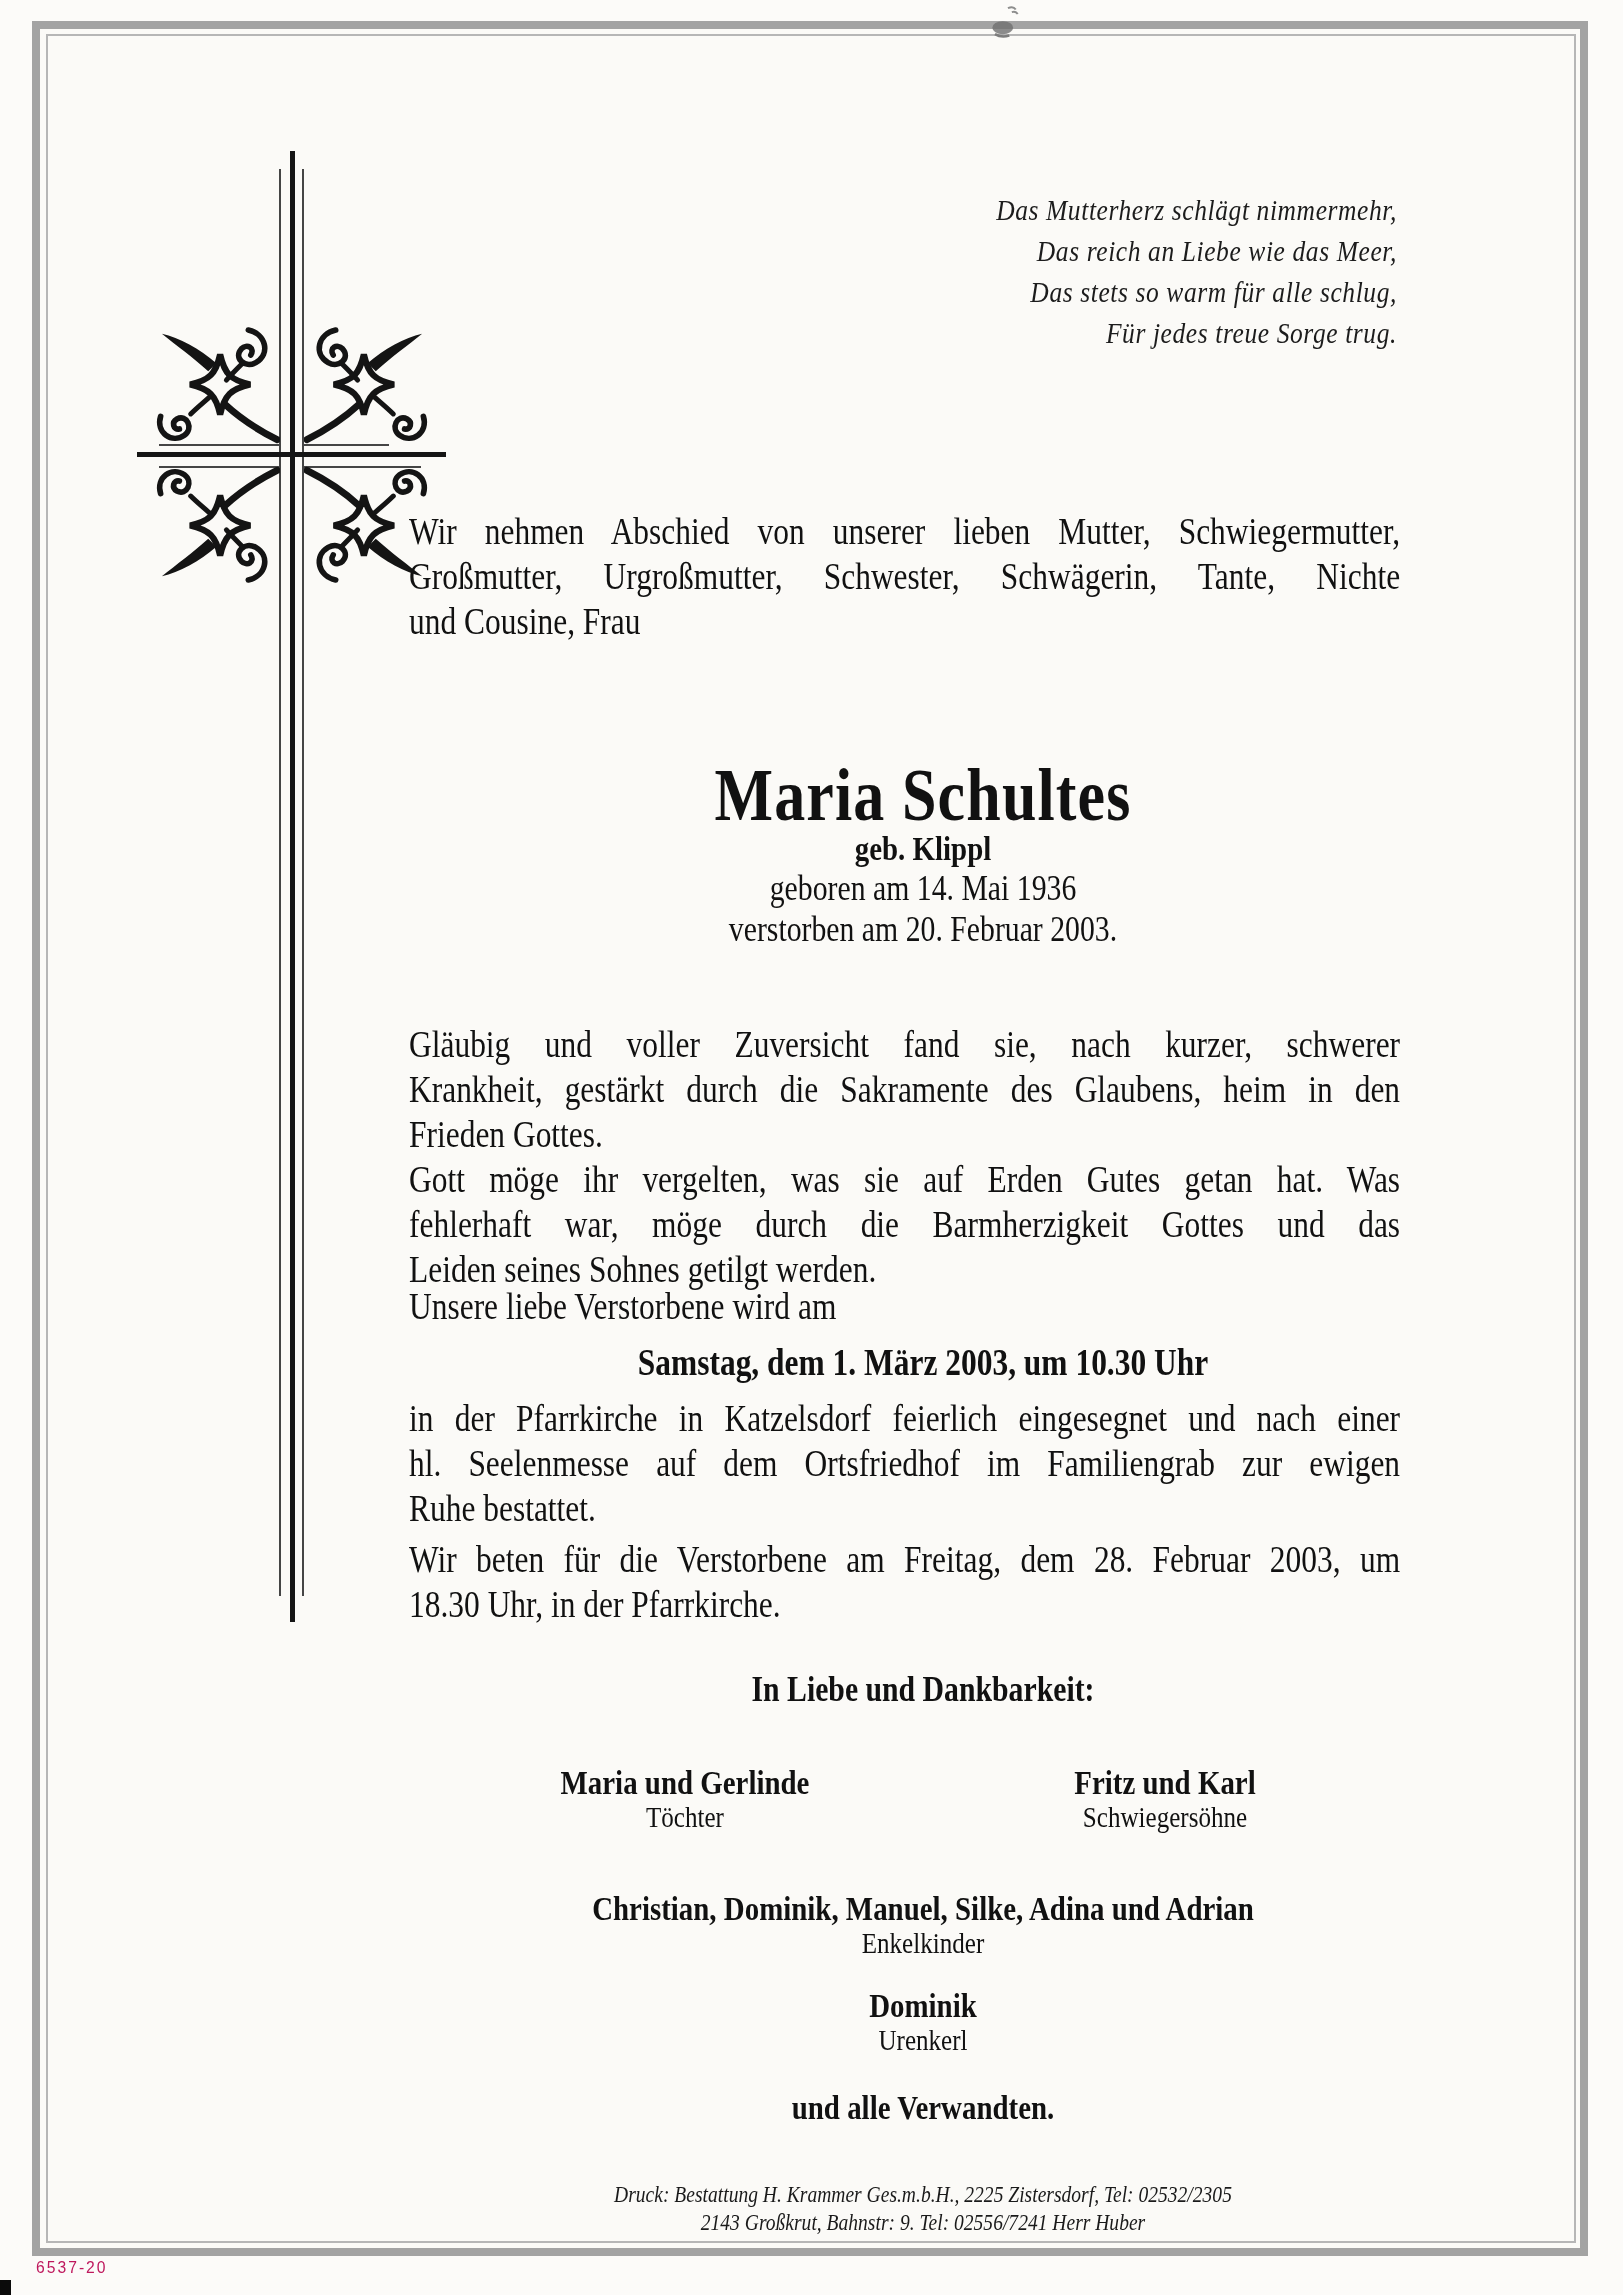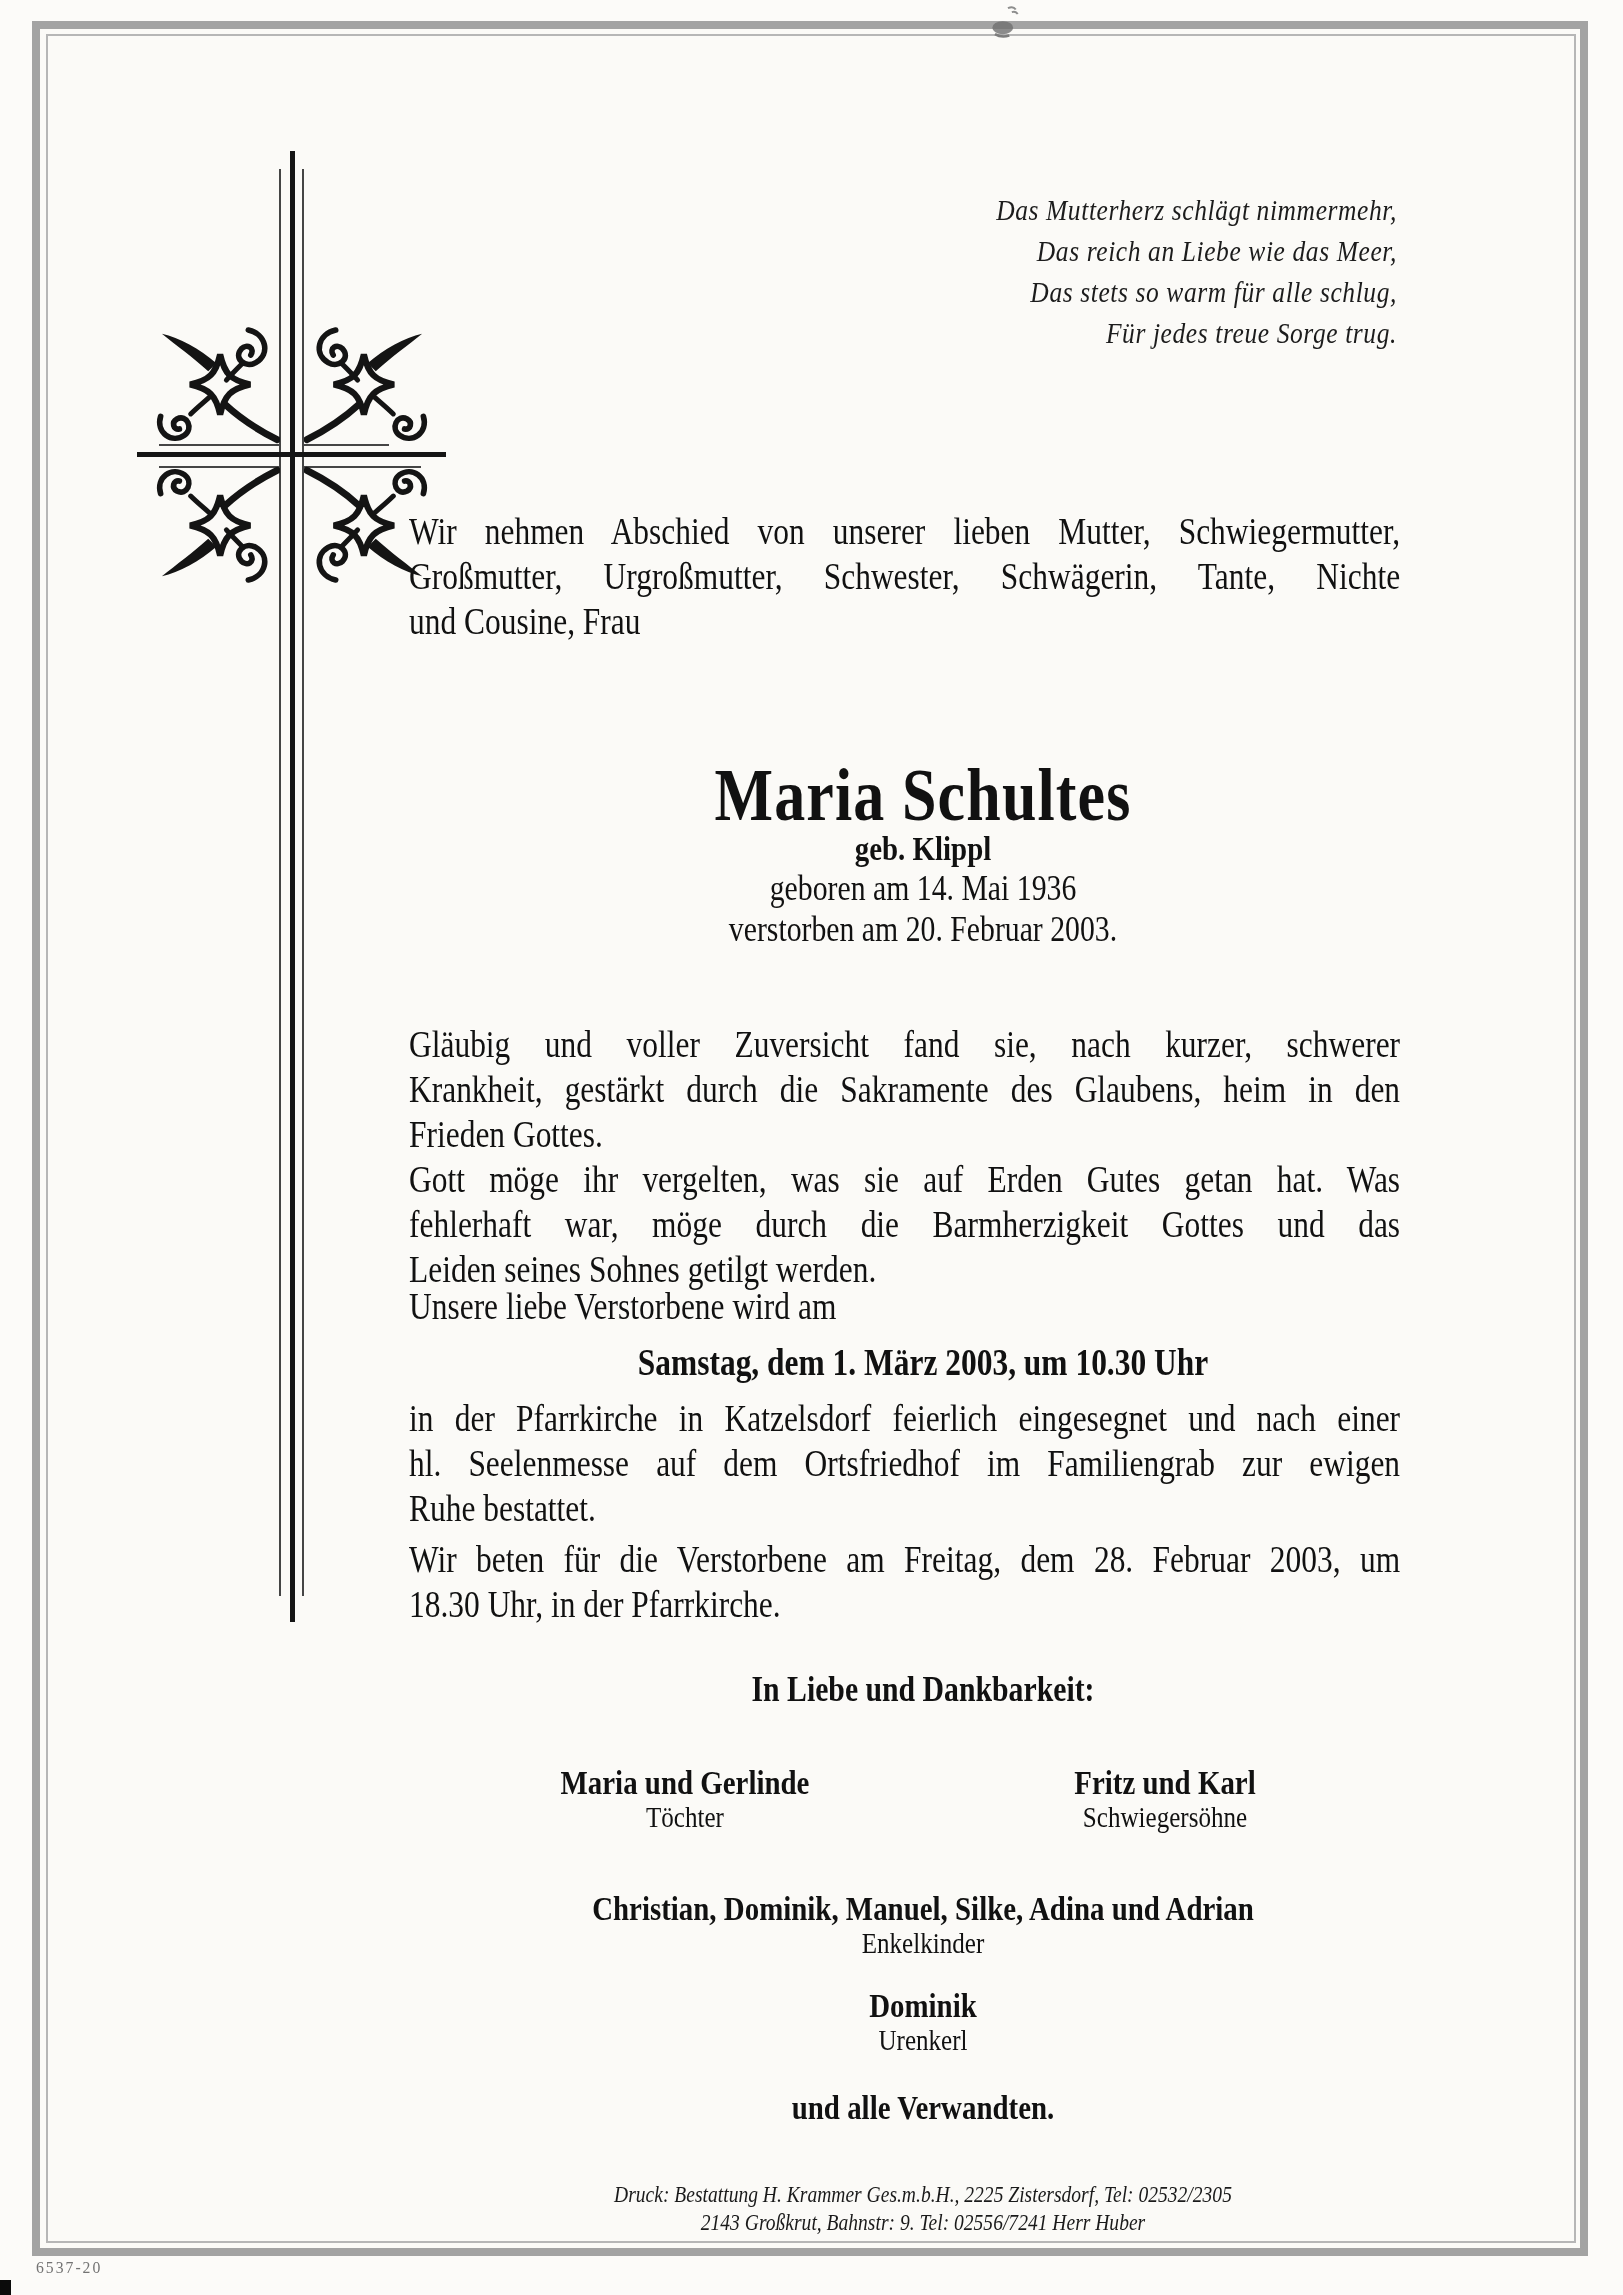--- a/index.html
+++ b/index.html
@@ -26,21 +26,21 @@
   .jline{text-align:justify;text-align-last:justify;}
   .center{text-align:center;}
   .poem{font-size:30px;line-height:41px;font-style:italic;text-align:right;color:#1c1c1c;letter-spacing:0.7px;}
   .deceased-name{font-size:73px;font-weight:bold;letter-spacing:1.3px;line-height:79px;}
   .sub-name{font-size:34px;font-weight:bold;line-height:38px;}
   .dates{font-size:35px;line-height:39px;}
   .heading-line{font-size:35px;font-weight:bold;}
   .m-names{font-size:34px;font-weight:bold;line-height:37px;}
   .m-rel{font-size:29.5px;line-height:33px;}
   .footer-line{font-size:23px;font-style:italic;color:#1a1a1a;}
-  .print-code{font-family:Liberation Serif, serif;font-size:15.7px;color:#737373;letter-spacing:2px;}
+  .print-code{font-family:Liberation Sans, sans-serif;font-size:15.7px;color:#be185d;letter-spacing:2px;}
   .corner-black{background:#0b0b0b;}
   svg{display:block;}
 </style>
 </head>
 <body>
 
 <div class="abs paper"></div>
 <div class="abs frame-outer"></div>
 <div class="abs frame-inner"></div>
 

